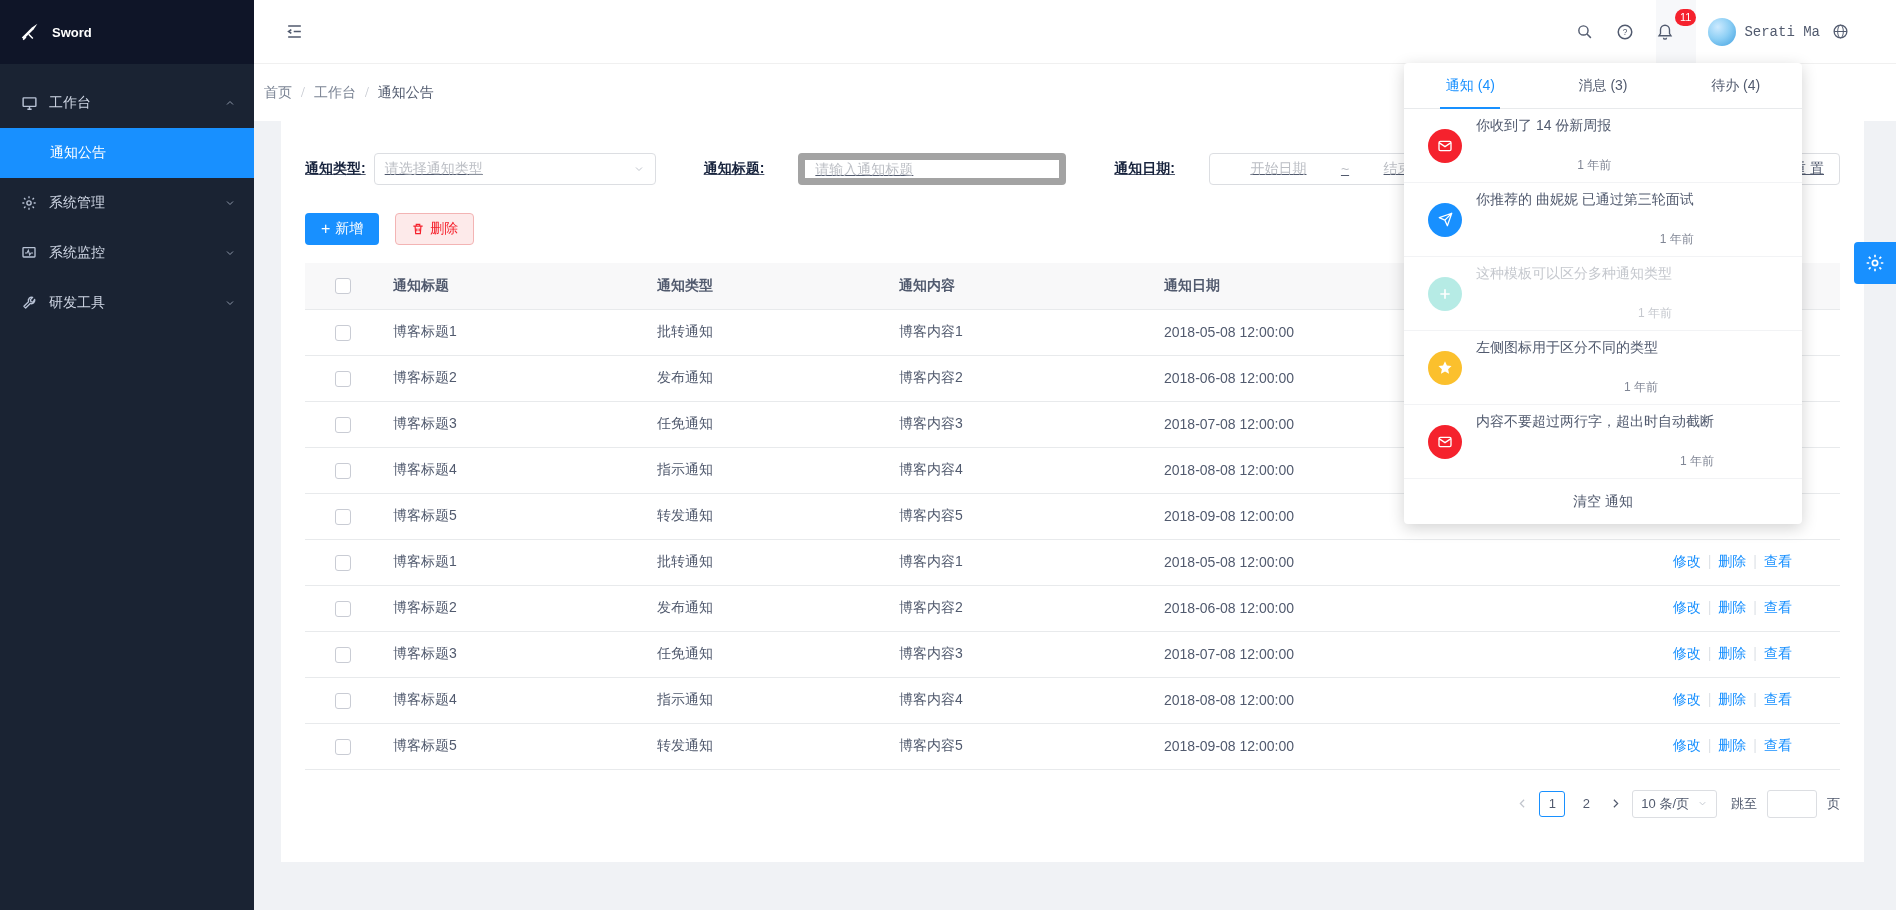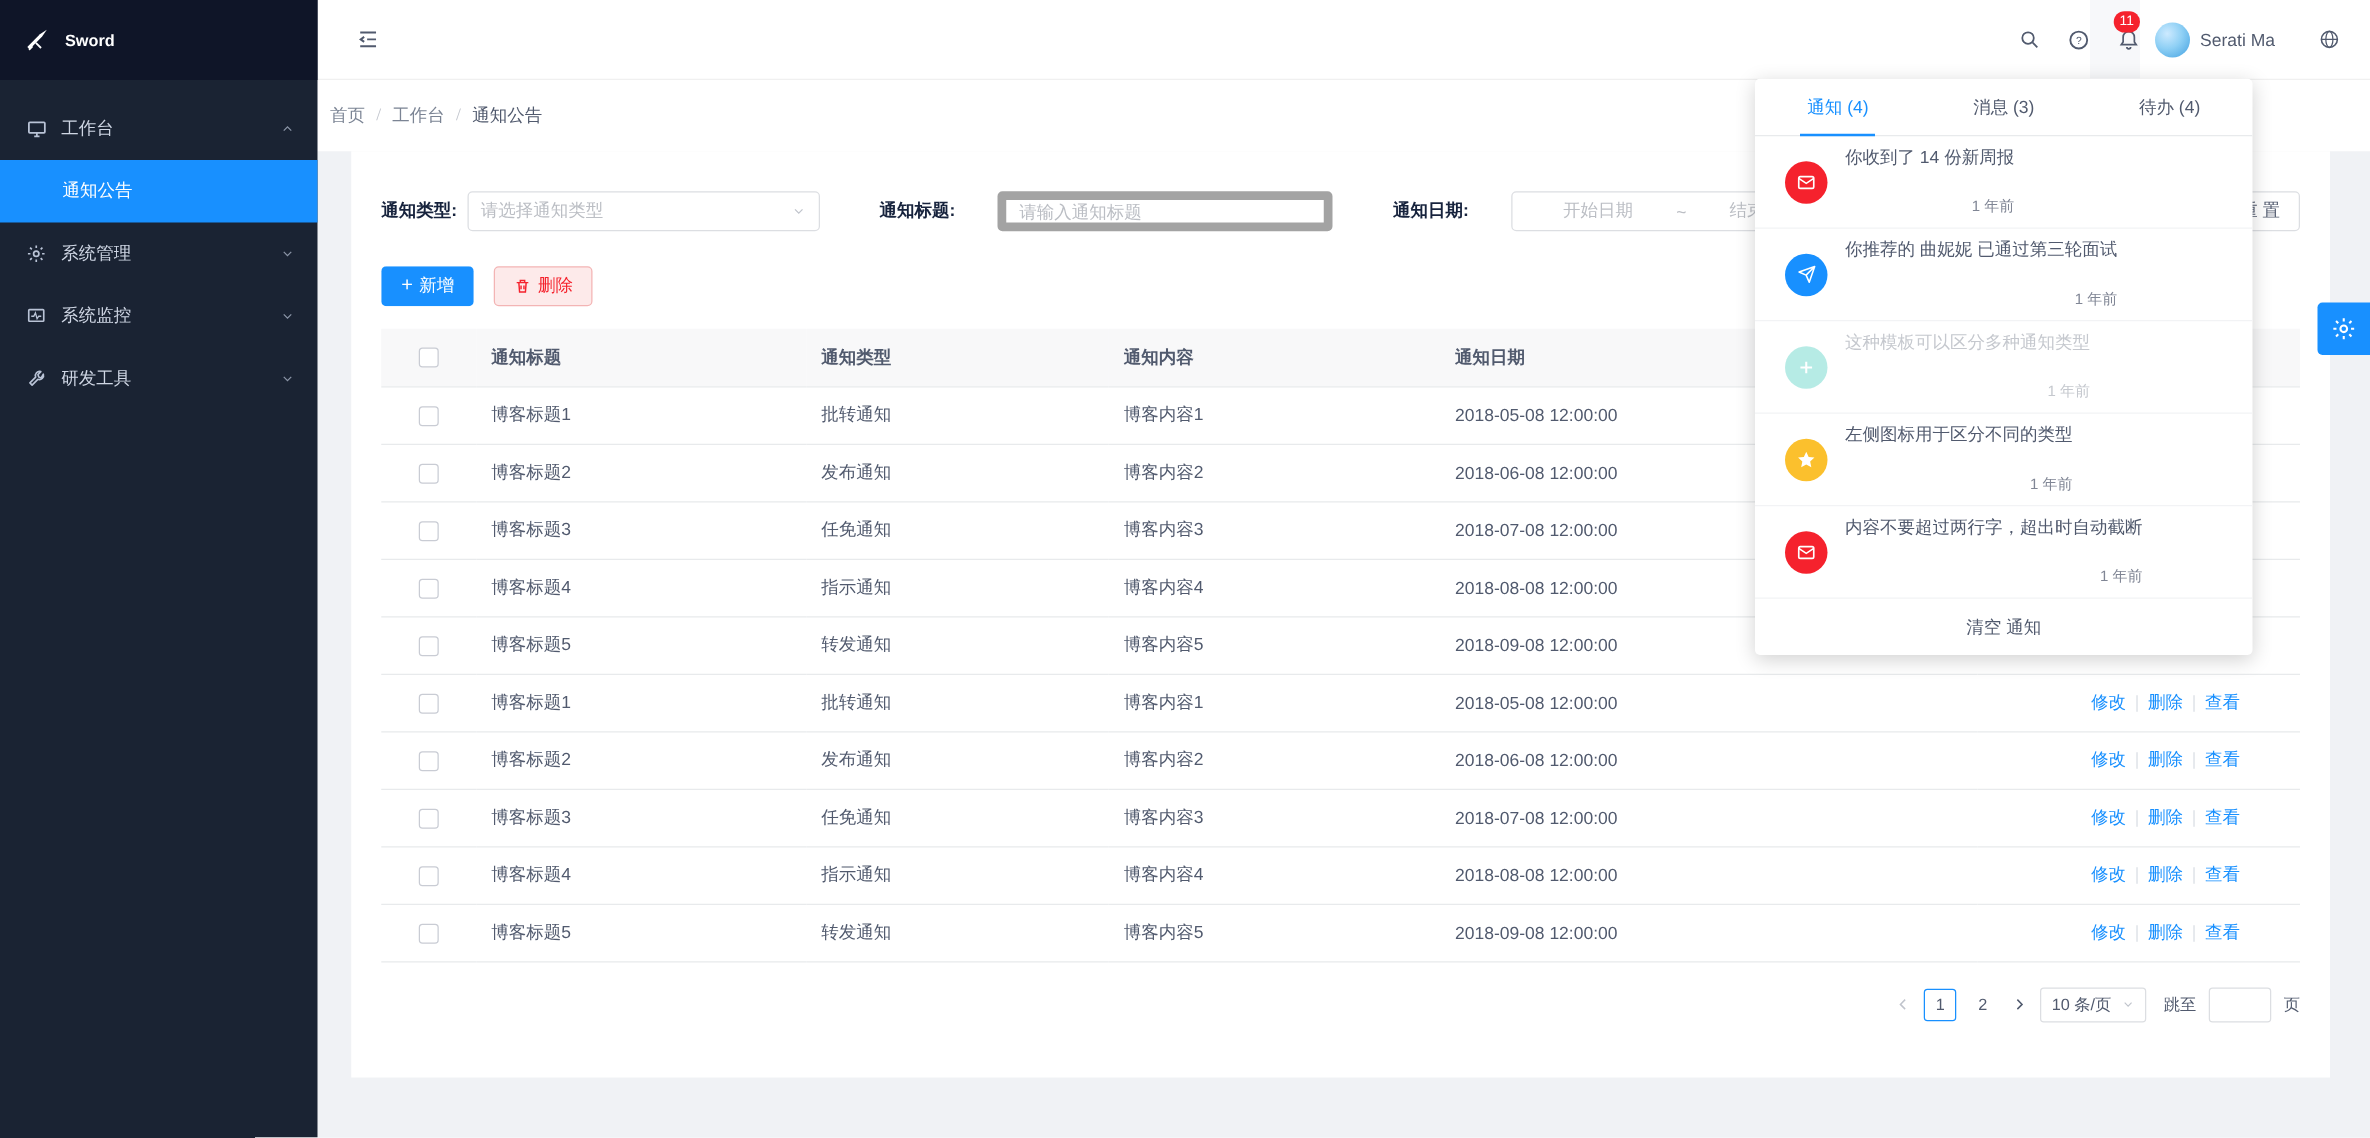--- a/index.html
+++ b/index.html
@@ -16,36 +16,36 @@
   .mi-label { margin-left:11px; flex:1; }
   .mi-caret { color:#8b95a7; display:inline-flex; }
   .submenu-item { height:50px; display:flex; align-items:center; padding-left:50px; color:#cfd6e4; cursor:pointer; }
   .submenu-item.active { background:#1890ff; color:#fff; }
 
   
   .main { position:absolute; left:254px; top:0; width:1642px; height:910px; background:#f0f2f5; }
   .topbar { height:64px; background:#fff; display:flex; align-items:center; padding:0 24px 0 24px; border-bottom:1px solid #f0f0f0; }
   .collapse-btn { width:32px; height:32px; display:flex; align-items:center; justify-content:center; cursor:pointer; }
   .topbar-right { margin-left:auto; display:flex; align-items:center; }
-  .icon-btn { width:40px; height:64px; display:flex; align-items:center; justify-content:flex-end; cursor:pointer; }
+  .icon-btn { width:40px; height:64px; display:flex; align-items:center; justify-content:flex-start; cursor:pointer; }
   .bell-wrap { position:relative; background:#f7f8fa; }
   .badge { position:absolute; top:9px; right:0px; min-width:18px; height:17px; line-height:17px; padding:0 5px; background:#f5222d; color:#fff; font-size:11px; border-radius:9px; text-align:center; }
-  .user-chip { display:flex; align-items:center; gap:8px; padding:0 12px; height:64px; cursor:pointer; }
+  .user-chip { display:flex; align-items:center; gap:8px; padding:0 12px; height:64px; cursor:pointer;font-family:Liberation Mono, monospace; }
   .avatar { width:28px; height:28px; border-radius:50%; background:radial-gradient(circle at 35% 32%, #cdeaff 0%, #8fd0f5 45%, #3f9fe0 100%); }
   .user-name { color:#515a6e; }
 
   .breadcrumb-bar { height:57px; background:#fff; display:flex; align-items:center; padding:0 10px;font-family:Liberation Serif, serif; }
   .bc-item { color:#7b8494; cursor:pointer; }
   .bc-item.last { color:#515a6e; cursor:default; }
   .bc-sep { margin:0 9px; color:#c0c4cc; }
 
   .card { margin:0 32px 0 27px; height:741px; background:#fff; padding:32px 24px 24px 24px; }
 
   
-  .filter-row { display:flex; align-items:flex-end; height:32px; }
+  .filter-row { display:flex; align-items:flex-end; height:32px;text-decoration:underline; }
   .filter-group { display:flex; align-items:center; }
   .filter-group + .filter-group { margin-left:48px;gap:26px; }
   .filter-label { font-weight:bold; color:#17233d; margin-right:8px; white-space:nowrap; }
   .select-box { width:282px; height:32px; border:1px solid #dcdee2; border-radius:4px; background:#fff; display:flex; align-items:center; padding:0 10px; cursor:pointer; }
   .placeholder { color:#bbbec4; }
   .select-box .chev { margin-left:auto; color:#c0c4cc; display:inline-flex; }
   .text-input { width:268px; height:32px; border:7px solid #a3a3a3; border-radius:4px; padding:0 10px; font-size:14px; color:#515a6e; outline:none; font-family:inherit; }
   .text-input::placeholder { color:#bbbec4; }
   .date-box { width:272px; height:32px; border:1px solid #dcdee2; border-radius:4px; background:#fff; display:flex; align-items:center; padding:0 10px; cursor:pointer; }
   .date-part { flex:1; text-align:center; color:#bbbec4; }

